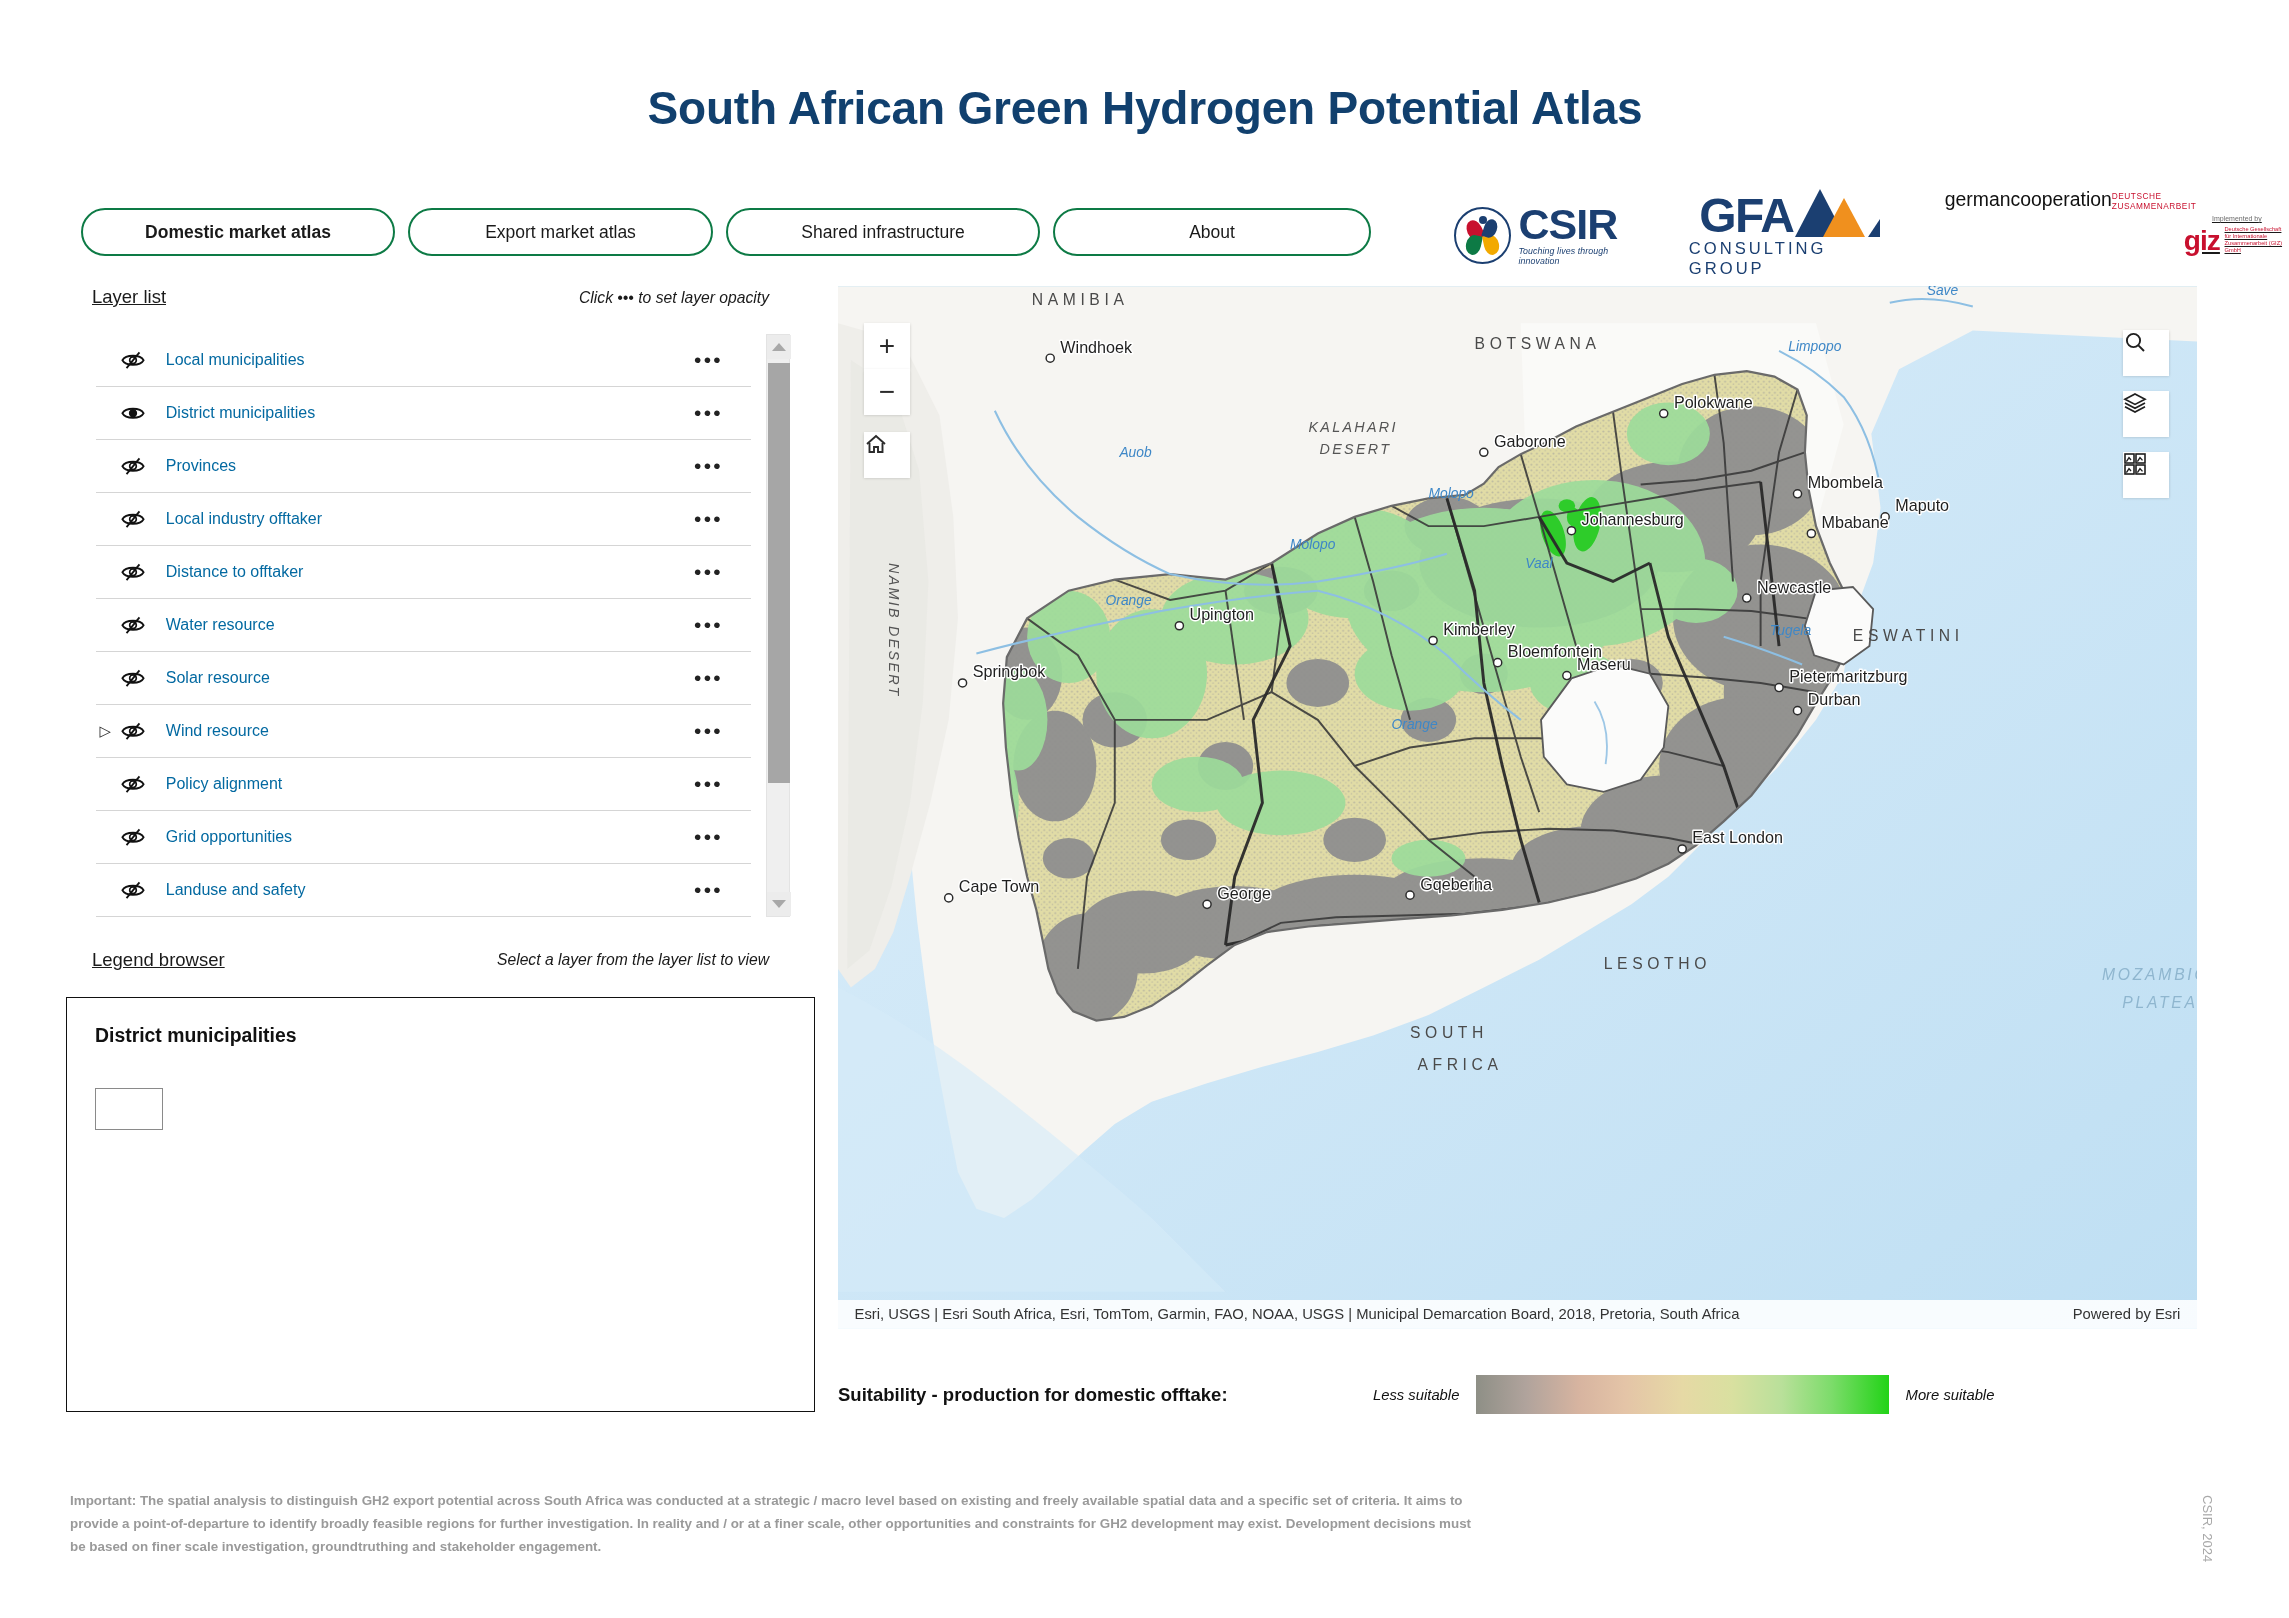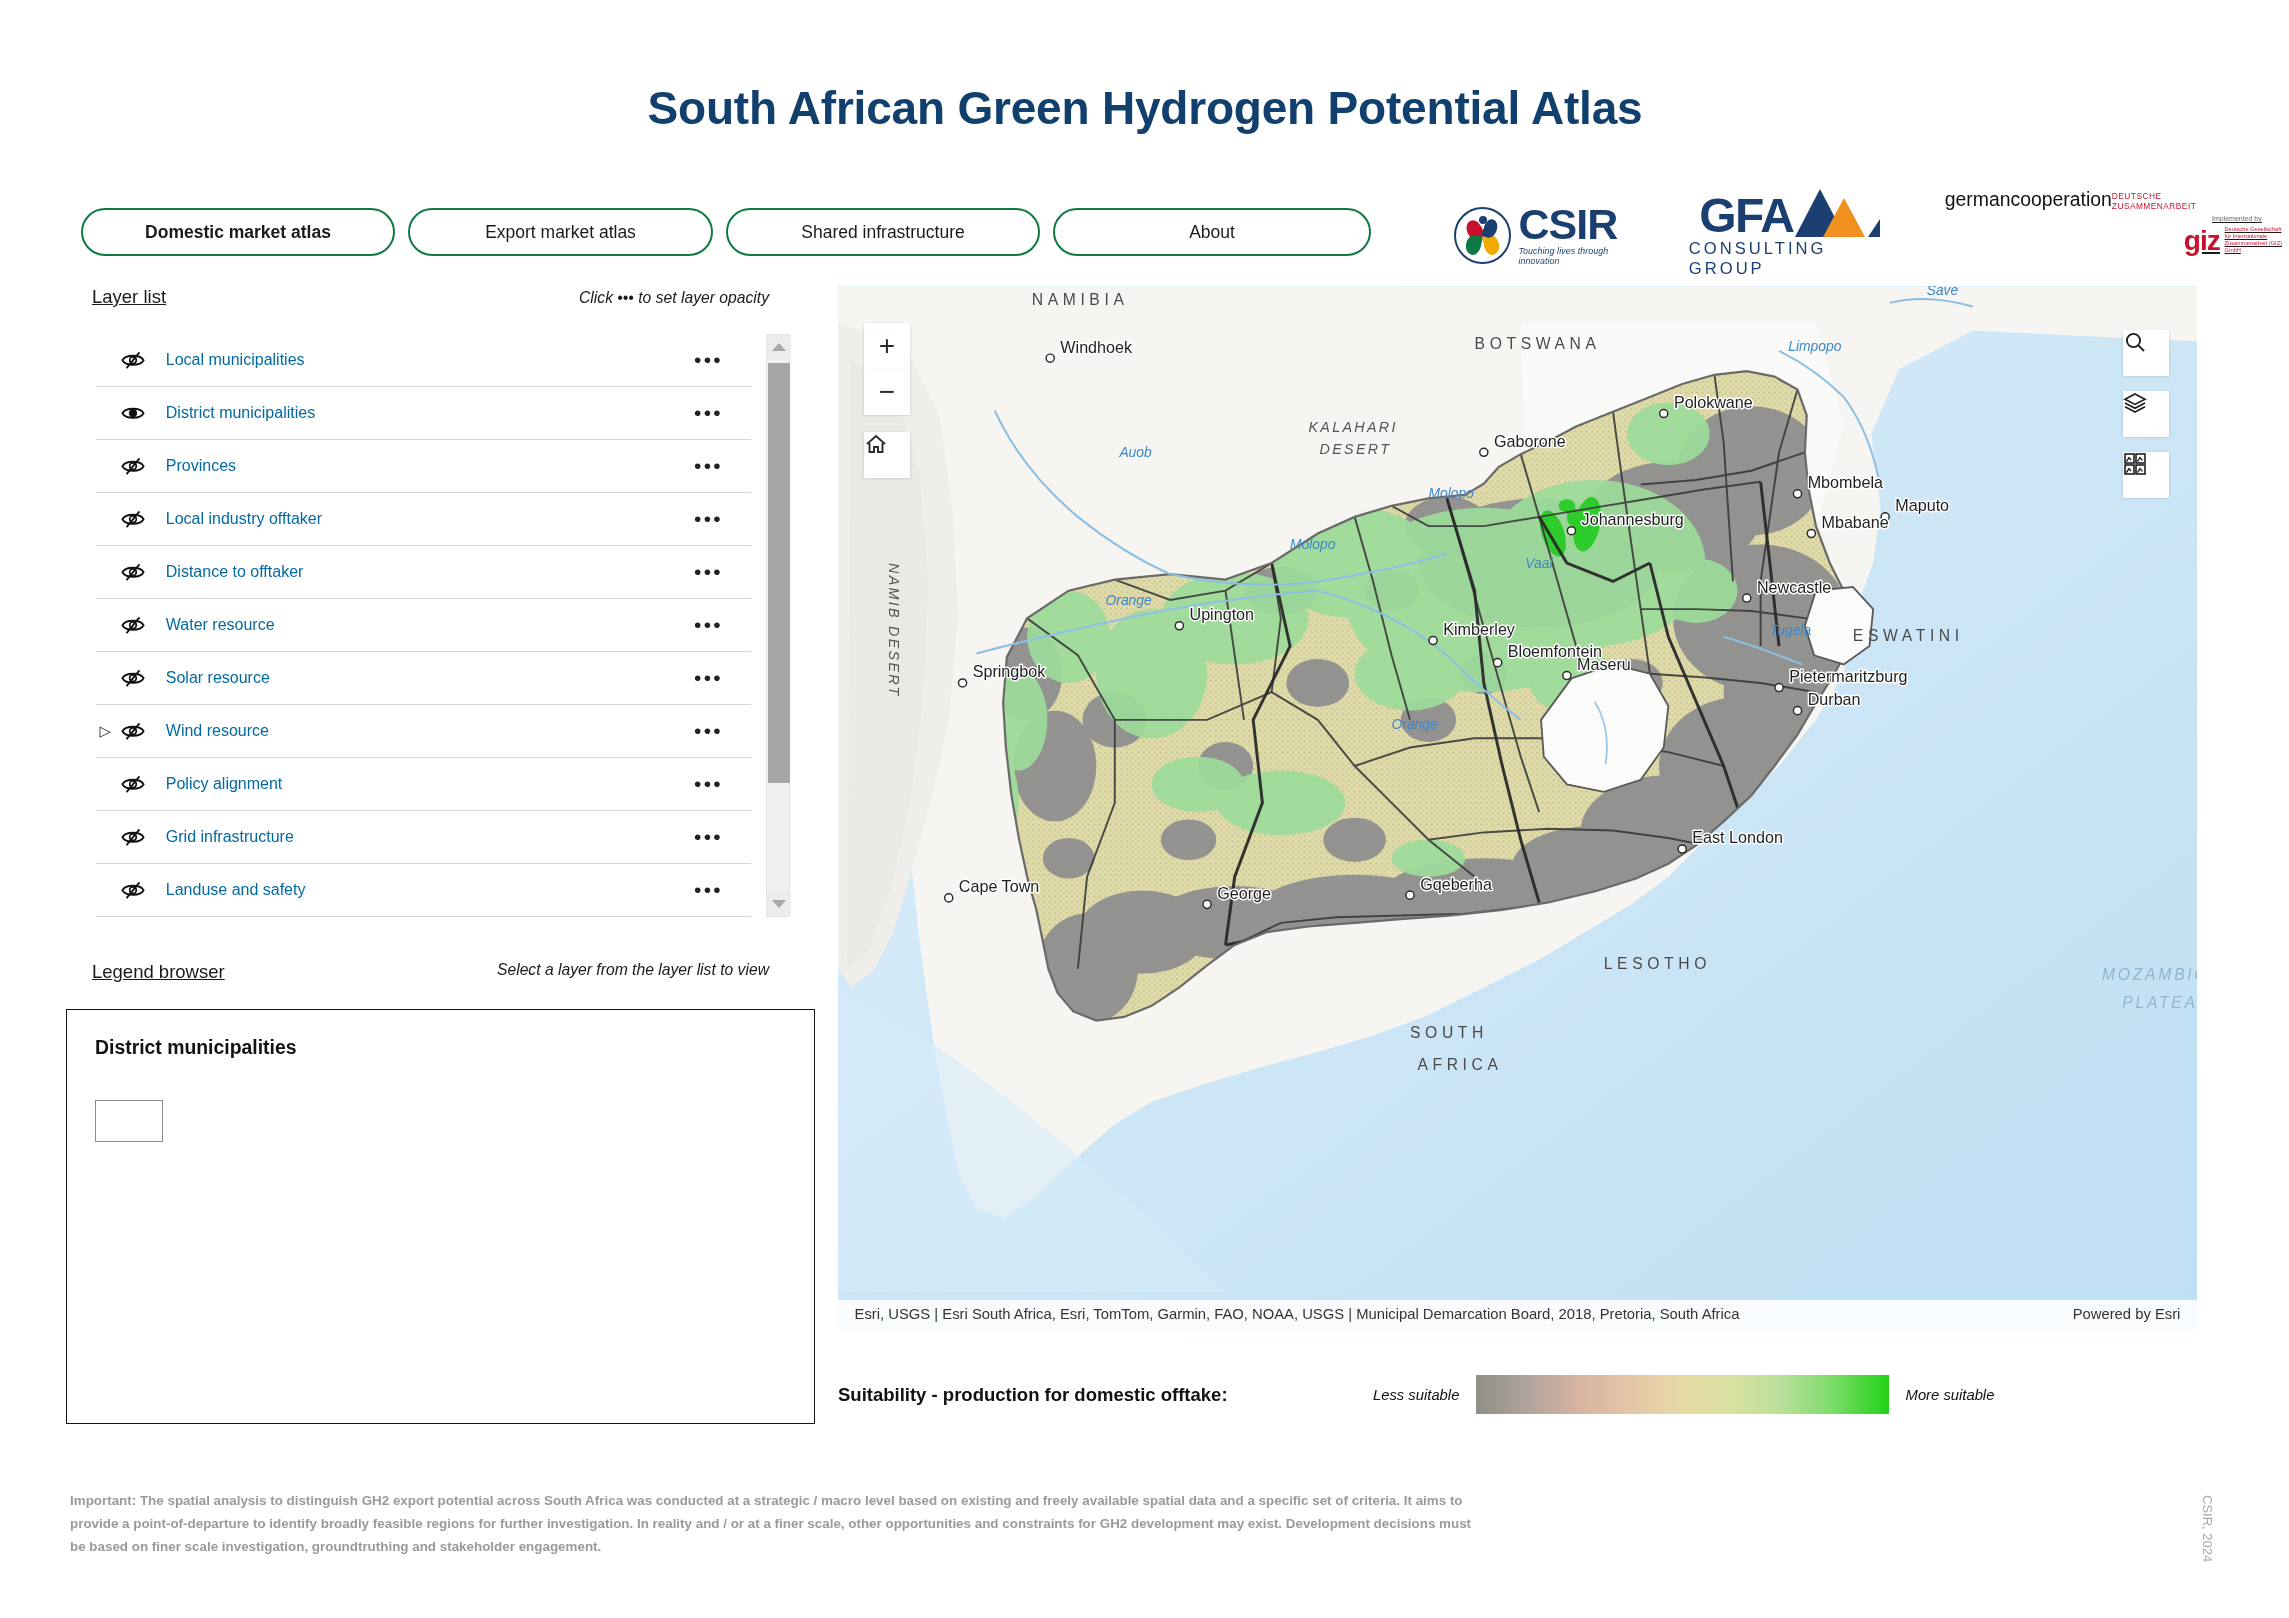--- a/index.html
+++ b/index.html
@@ -152,23 +152,23 @@
   .sb-arrow i { display: block; width: 0; height: 0; border-left: 7.4px solid transparent; border-right: 7.4px solid transparent; }
   .sb-arrow.up i { border-bottom: 8.3px solid #a8a8a8; }
   .sb-arrow.down i { border-top: 8.3px solid #a8a8a8; }
   #sb-thumb {
     position: absolute; left: 0.9px; top: 28px; width: 22px; height: 420px;
     background: #a6a6a6; cursor: grab;
   }
 
   
   #legend-head {
-    display: flex; justify-content: space-between; align-items: flex-start;
+    display: flex; justify-content: space-between; align-items: center;
     padding: 0 66px 0 92px;
-    margin-top: 44px;
+    margin-top: 32px;
   }
   #legend-box {
     margin: 26px 0 0 66px;
     width: 749px; height: 415px;
     border: 1.8px solid #111;
     background: #fff;
     padding: 26px 28px;
   }
   #legend-title { font-size: 19.4px; font-weight: bold; color: #111; }
   #legend-swatch {
@@ -436,21 +436,21 @@
         </div>
         <div class="layer-row">
           <span class="caret"></span>
           <span class="eye">
             <svg width="24" height="18.5" viewBox="0 0 26 20">
               <path d="M1.5 10 C5 3.5, 21 3.5, 24.5 10 C21 16.5, 5 16.5, 1.5 10 Z" fill="none" stroke="#111" stroke-width="1.9"></path>
               <circle cx="13" cy="10" r="3.6" fill="none" stroke="#111" stroke-width="1.8"></circle>
               <line x1="6" y1="18.5" x2="20" y2="1.5" stroke="#111" stroke-width="2"></line>
             </svg>
           </span>
-          <span class="layer-label">Grid infrastructure</span>
+          <span class="layer-label">Grid opportunities</span>
           <span class="dots">•••</span>
         </div>
         <div class="layer-row">
           <span class="caret"></span>
           <span class="eye">
             <svg width="24" height="18.5" viewBox="0 0 26 20">
               <path d="M1.5 10 C5 3.5, 21 3.5, 24.5 10 C21 16.5, 5 16.5, 1.5 10 Z" fill="none" stroke="#111" stroke-width="1.9"></path>
               <circle cx="13" cy="10" r="3.6" fill="none" stroke="#111" stroke-width="1.8"></circle>
               <line x1="6" y1="18.5" x2="20" y2="1.5" stroke="#111" stroke-width="2"></line>
             </svg>

